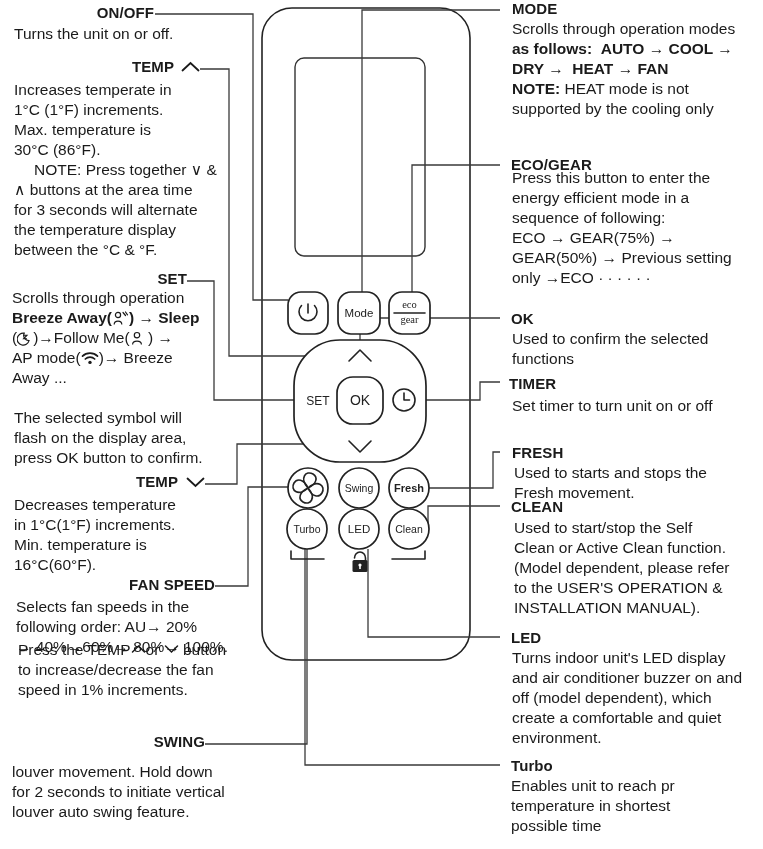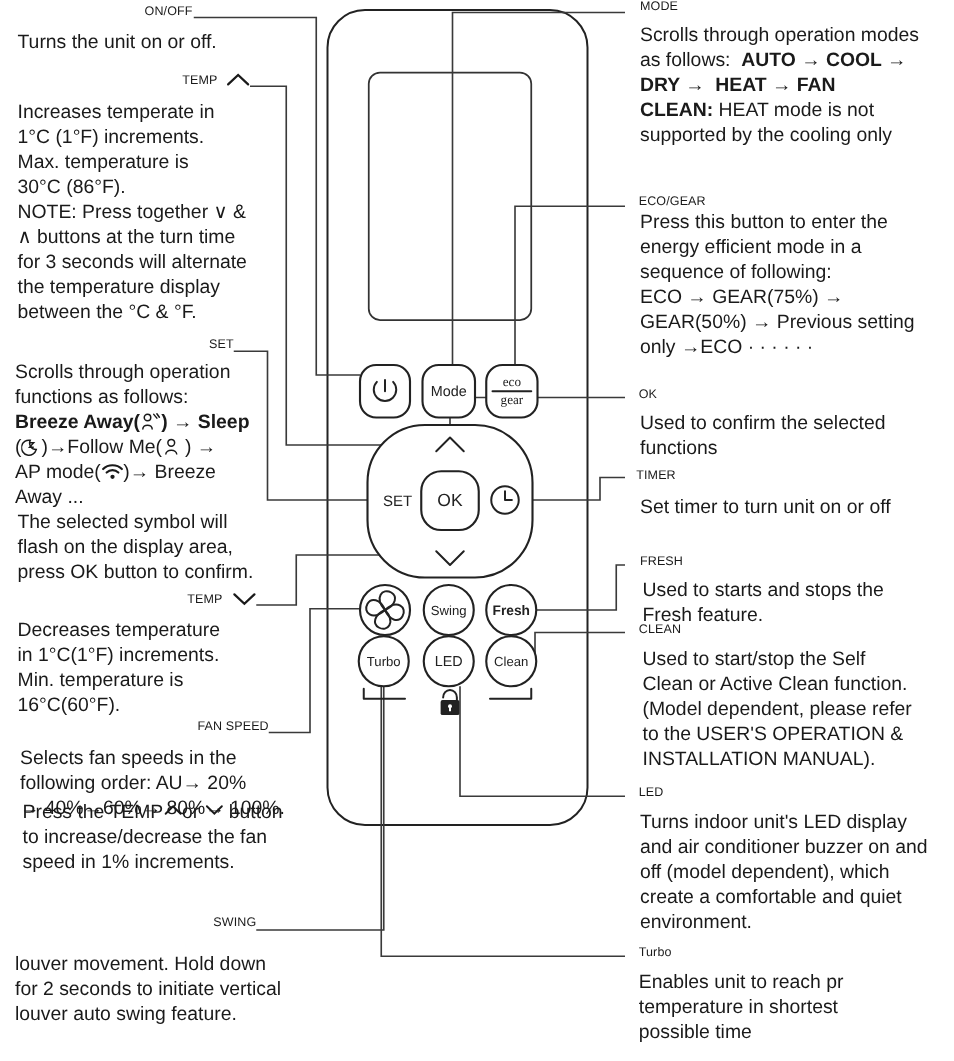--- a/index.html
+++ b/index.html
@@ -12,22 +12,22 @@
     position:relative;
     width:763px;
     height:849px;
     overflow:hidden;
     background:#ffffff;
   }
 
   
   .block{ position:absolute; }
   .hdr{
-    font-weight:normal;
-    font-size:10px;
+    font-weight:bold;
+    font-size:15px;
     letter-spacing:.1px;
   }
   .body{
     font-size:15.5px;
     line-height:1.29;
   }
   .b{ font-weight:bold; }
 
   
   .lcol .hdr{ text-align:right; }
@@ -205,35 +205,34 @@
         <svg width="19" height="12" viewBox="0 0 19 12">
           <path d="M1.5 9.5 L9.5 2 L17.5 9.5" fill="none" stroke="#1a1a1a" stroke-width="1.8" stroke-linecap="round"></path>
         </svg>
       </div>
     </div>
     <div class="block body" style="left:14px; top:80px; width:215px;">
       <div>Increases temperate in</div>
       <div>1°C (1°F) increments.</div>
       <div>Max. temperature is</div>
       <div>30°C (86°F).</div>
-      <div style="display:flex; align-items:flex-start;">
+      <div style="display:flex; align-items:flex-start;margin-left:20px;">
         <span>NOTE: Press together ∨ &amp;</span>
       </div>
-      <div> ∧ buttons at the turn time</div>
+      <div> ∧ buttons at the area time</div>
       <div>for 3 seconds will alternate</div>
       <div>the temperature display</div>
       <div>between the °C &amp;  °F.</div>
     </div>
 
     <div class="block" style="left:40px; top:270px; width:147px;">
       <div class="hdr">SET</div>
     </div>
     <div class="block body" style="left:12px; top:288px; width:215px;">
       <div>Scrolls through operation</div>
-      <div>functions as follows:</div>
 
       <div style="white-space:nowrap;font-weight:bold;">Breeze Away(<svg class="gl" width="17" height="15" viewBox="0 0 17 15" style="vertical-align:-3px;">
             <circle cx="6" cy="4" r="2.6" fill="none" stroke="#1a1a1a" stroke-width="1.2"></circle>
             <path d="M2.2 13.5 C2.2 9 9.8 9 9.8 13.5" fill="none" stroke="#1a1a1a" stroke-width="1.2"></path>
             <path d="M11 1.5 L13.5 4.5 M13.5 1 L15.5 3.8" fill="none" stroke="#1a1a1a" stroke-width="1.2" stroke-linecap="round"></path>
           </svg>) →&nbsp;Sleep</div>
       <div style="white-space:nowrap;">(<svg class="gl" width="16" height="15" viewBox="0 0 16 15" style="vertical-align:-3px;">
             <path d="M12 9.6 A6 6 0 1 1 7.2 2.2 A5.2 5.2 0 0 0 12 9.6 Z" fill="none" stroke="#1a1a1a" stroke-width="1.2"></path>
             <path d="M6.6 4.2 h3.4 l-3.4 3.6 h3.4" fill="none" stroke="#1a1a1a" stroke-width="1.1"></path>
           </svg>)→Follow Me(<svg class="gl" width="14" height="15" viewBox="0 0 14 15" style="vertical-align:-3px;">
@@ -296,23 +295,23 @@
     </div>
   </div>
 
   <div class="rcol">
 
     <div class="block" style="left:512px; top:0px; width:240px;">
       <div class="hdr">MODE</div>
     </div>
     <div class="block body" style="left:512px; top:19px; width:250px;">
       <div>Scrolls through operation modes</div>
-      <div class="b"><span style="font-weight:normal;">as follows: </span>&nbsp;AUTO → COOL →</div>
+      <div class="b"><span style="font-weight:bold;">as follows: </span>&nbsp;AUTO → COOL →</div>
       <div class="b">DRY →&nbsp; HEAT → FAN</div>
-      <div><span class="b">CLEAN:</span><span> HEAT mode is not</span></div>
+      <div><span class="b">NOTE:</span><span> HEAT mode is not</span></div>
       <div>supported by the cooling only</div>
     </div>
 
     <div class="block" style="left:511px; top:156px; width:240px;">
       <div class="hdr">ECO/GEAR</div>
     </div>
     <div class="block body" style="left:512px; top:168px; width:252px;">
       <div>Press this button to enter the</div>
       <div>energy efficient mode in a</div>
       <div>sequence of following:</div>
@@ -334,21 +333,21 @@
     </div>
     <div class="block body" style="left:512px; top:396px; width:250px;">
       <div>Set timer to turn unit on or off</div>
     </div>
 
     <div class="block" style="left:512px; top:444px; width:240px;">
       <div class="hdr">FRESH</div>
     </div>
     <div class="block body" style="left:514px; top:463px; width:250px;">
       <div>Used to starts and stops the</div>
-      <div>Fresh feature.</div>
+      <div>Fresh movement.</div>
     </div>
 
     <div class="block" style="left:511px; top:498px; width:240px;">
       <div class="hdr">CLEAN</div>
     </div>
     <div class="block body" style="left:514px; top:518px; width:252px;">
       <div>Used to start/stop the Self</div>
       <div>Clean or Active Clean function.</div>
       <div>(Model dependent, please refer</div>
       <div>to the USER'S OPERATION &amp;</div>

